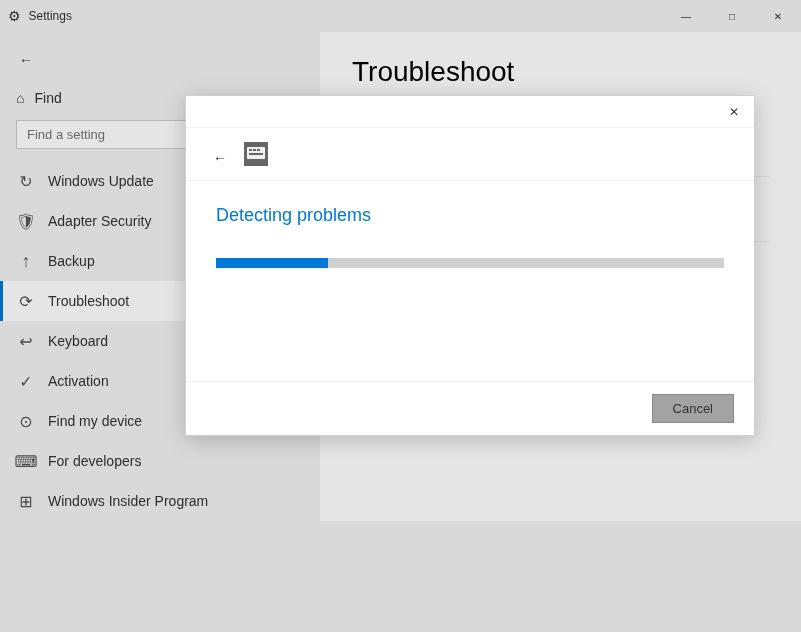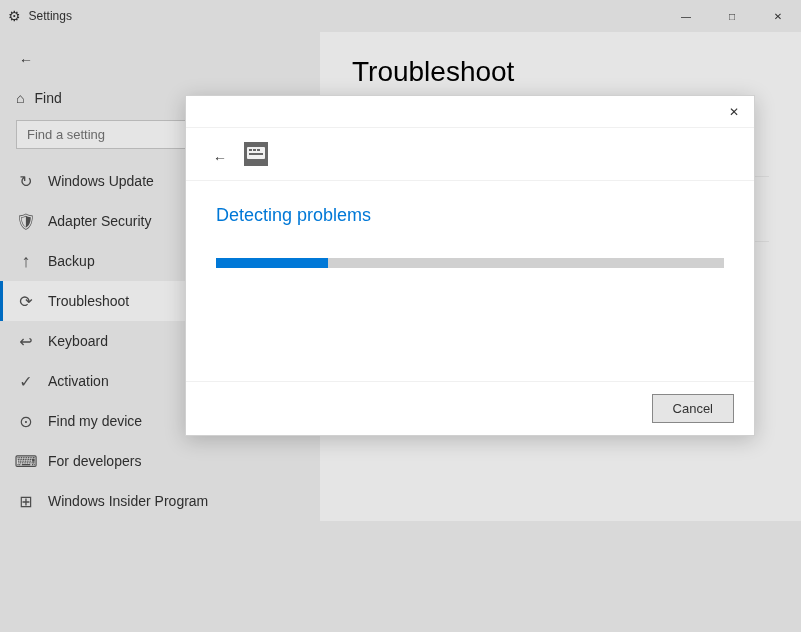--- a/index.html
+++ b/index.html
@@ -283,21 +283,21 @@
 
     .dialog-footer {
       display: flex;
       justify-content: flex-end;
       padding: 12px 20px;
       border-top: 1px solid #f0f0f0;
     }
     .cancel-btn {
       padding: 6px 20px;
       border: 1px solid #888;
-      background: #e5e5e5;
+      background: #a3a3a3;
       font-size: 13px;
       cursor: pointer;
       color: #333;
       text-align: right;
     }
 
     
     .keyboard-icon-svg {
       width: 38px;
       height: 38px;

